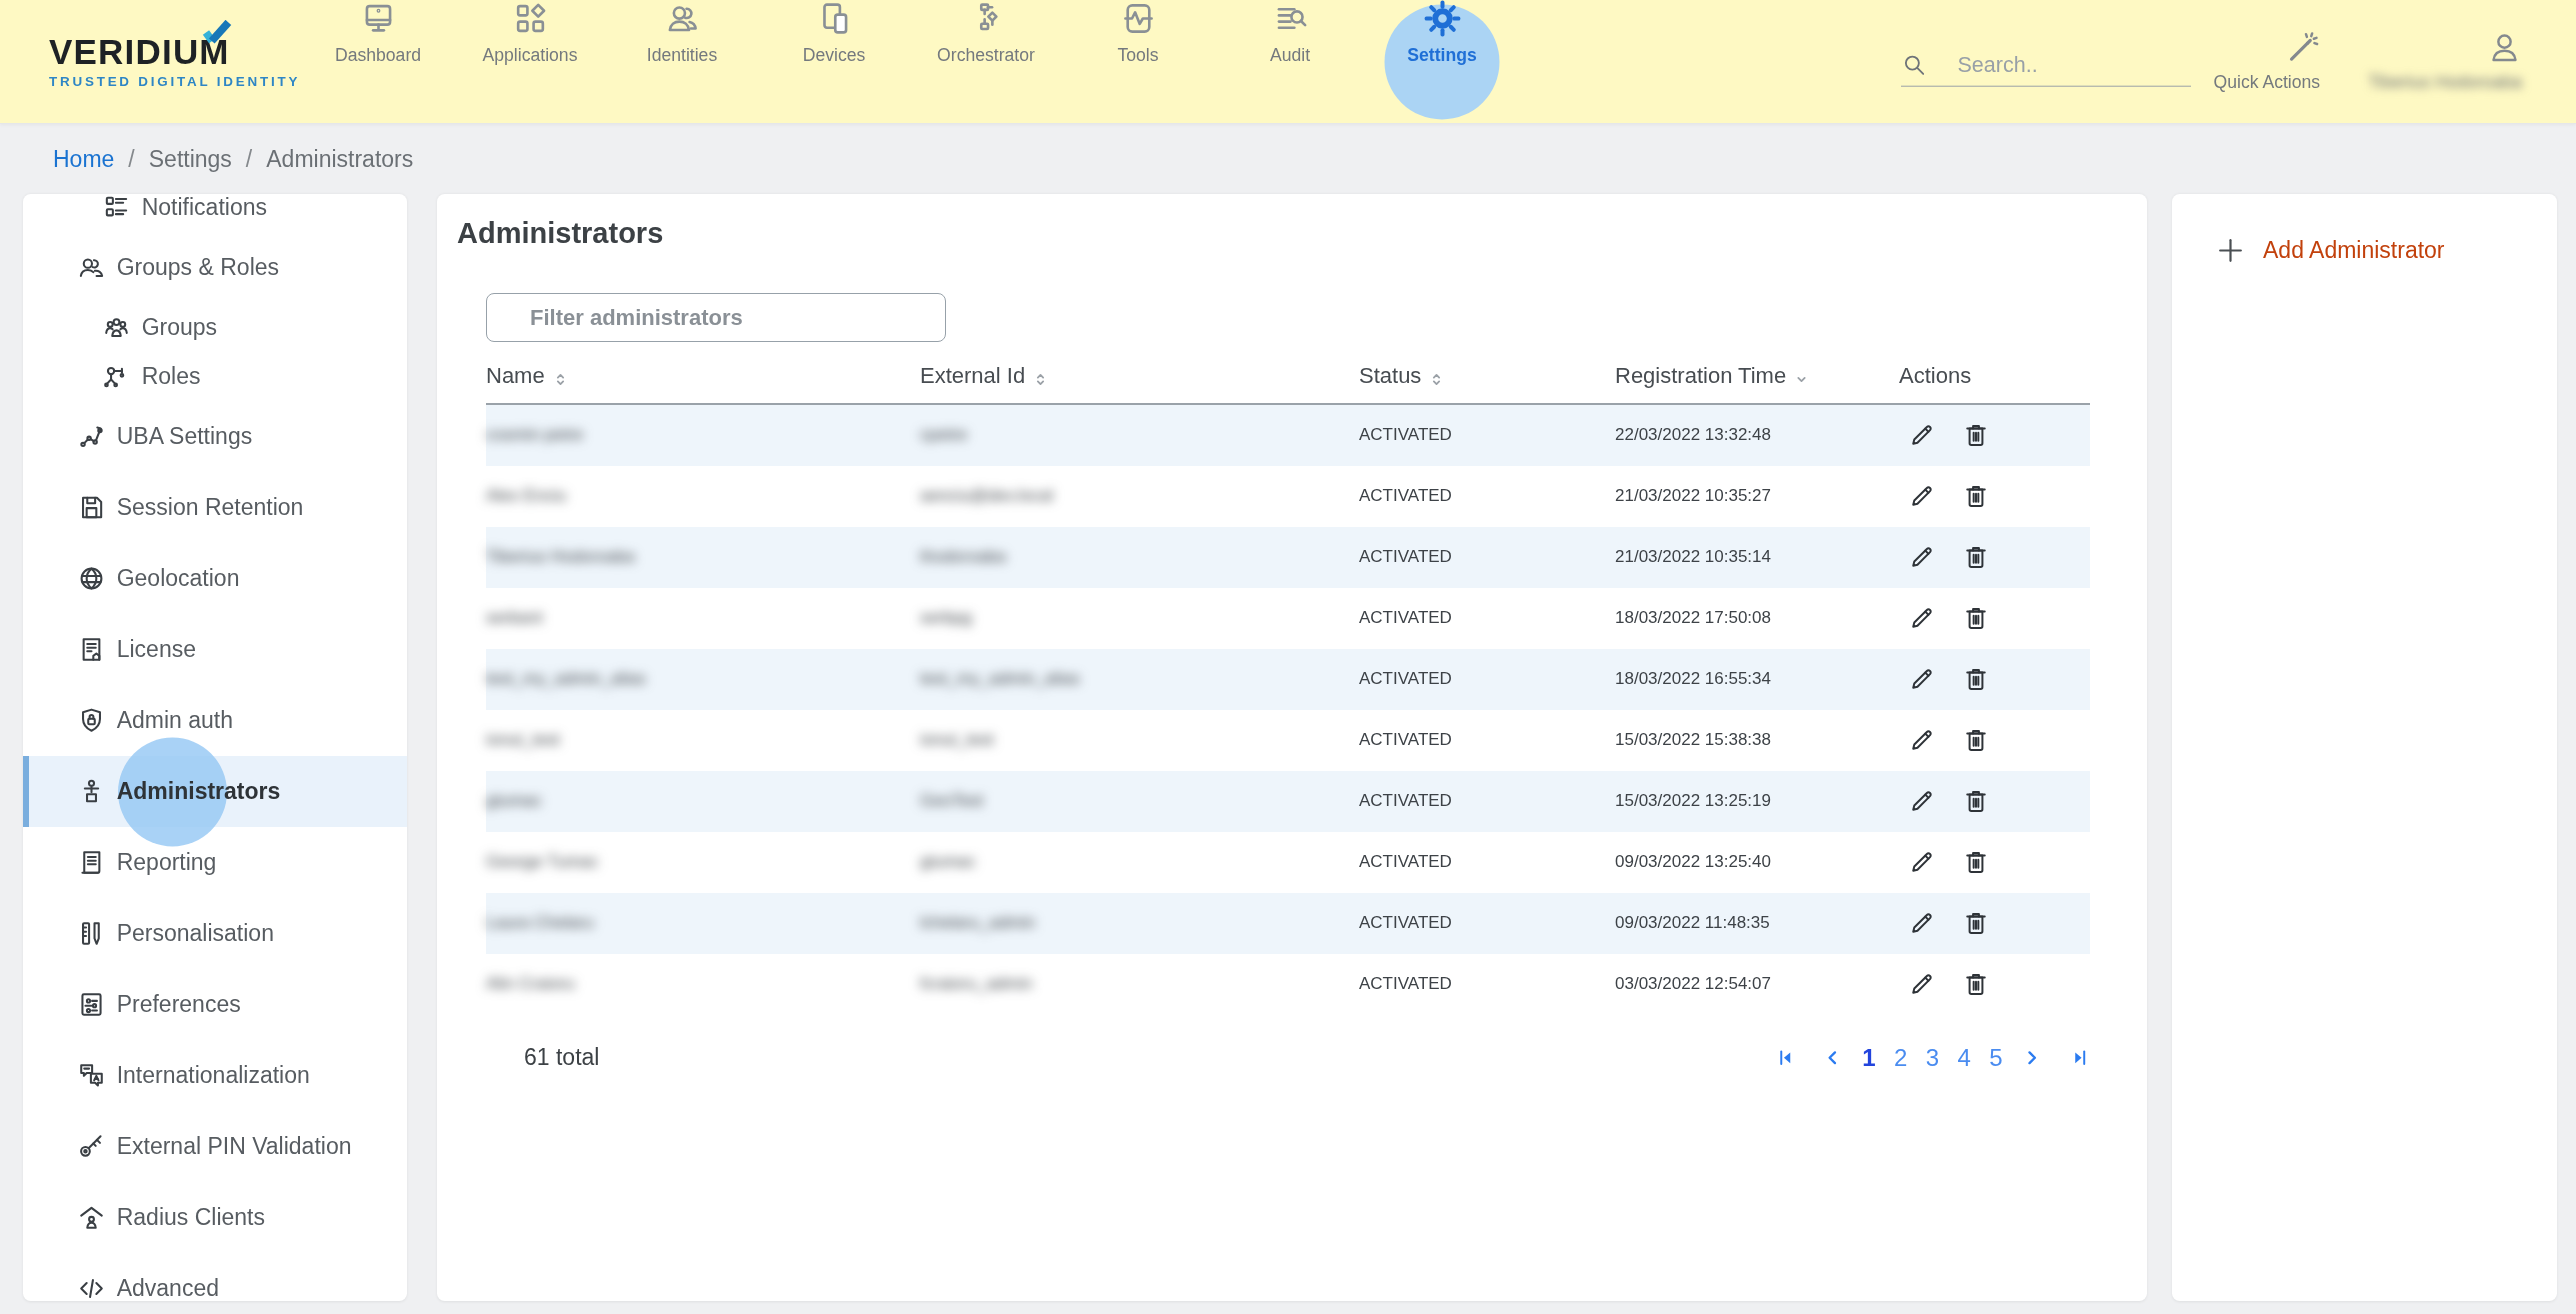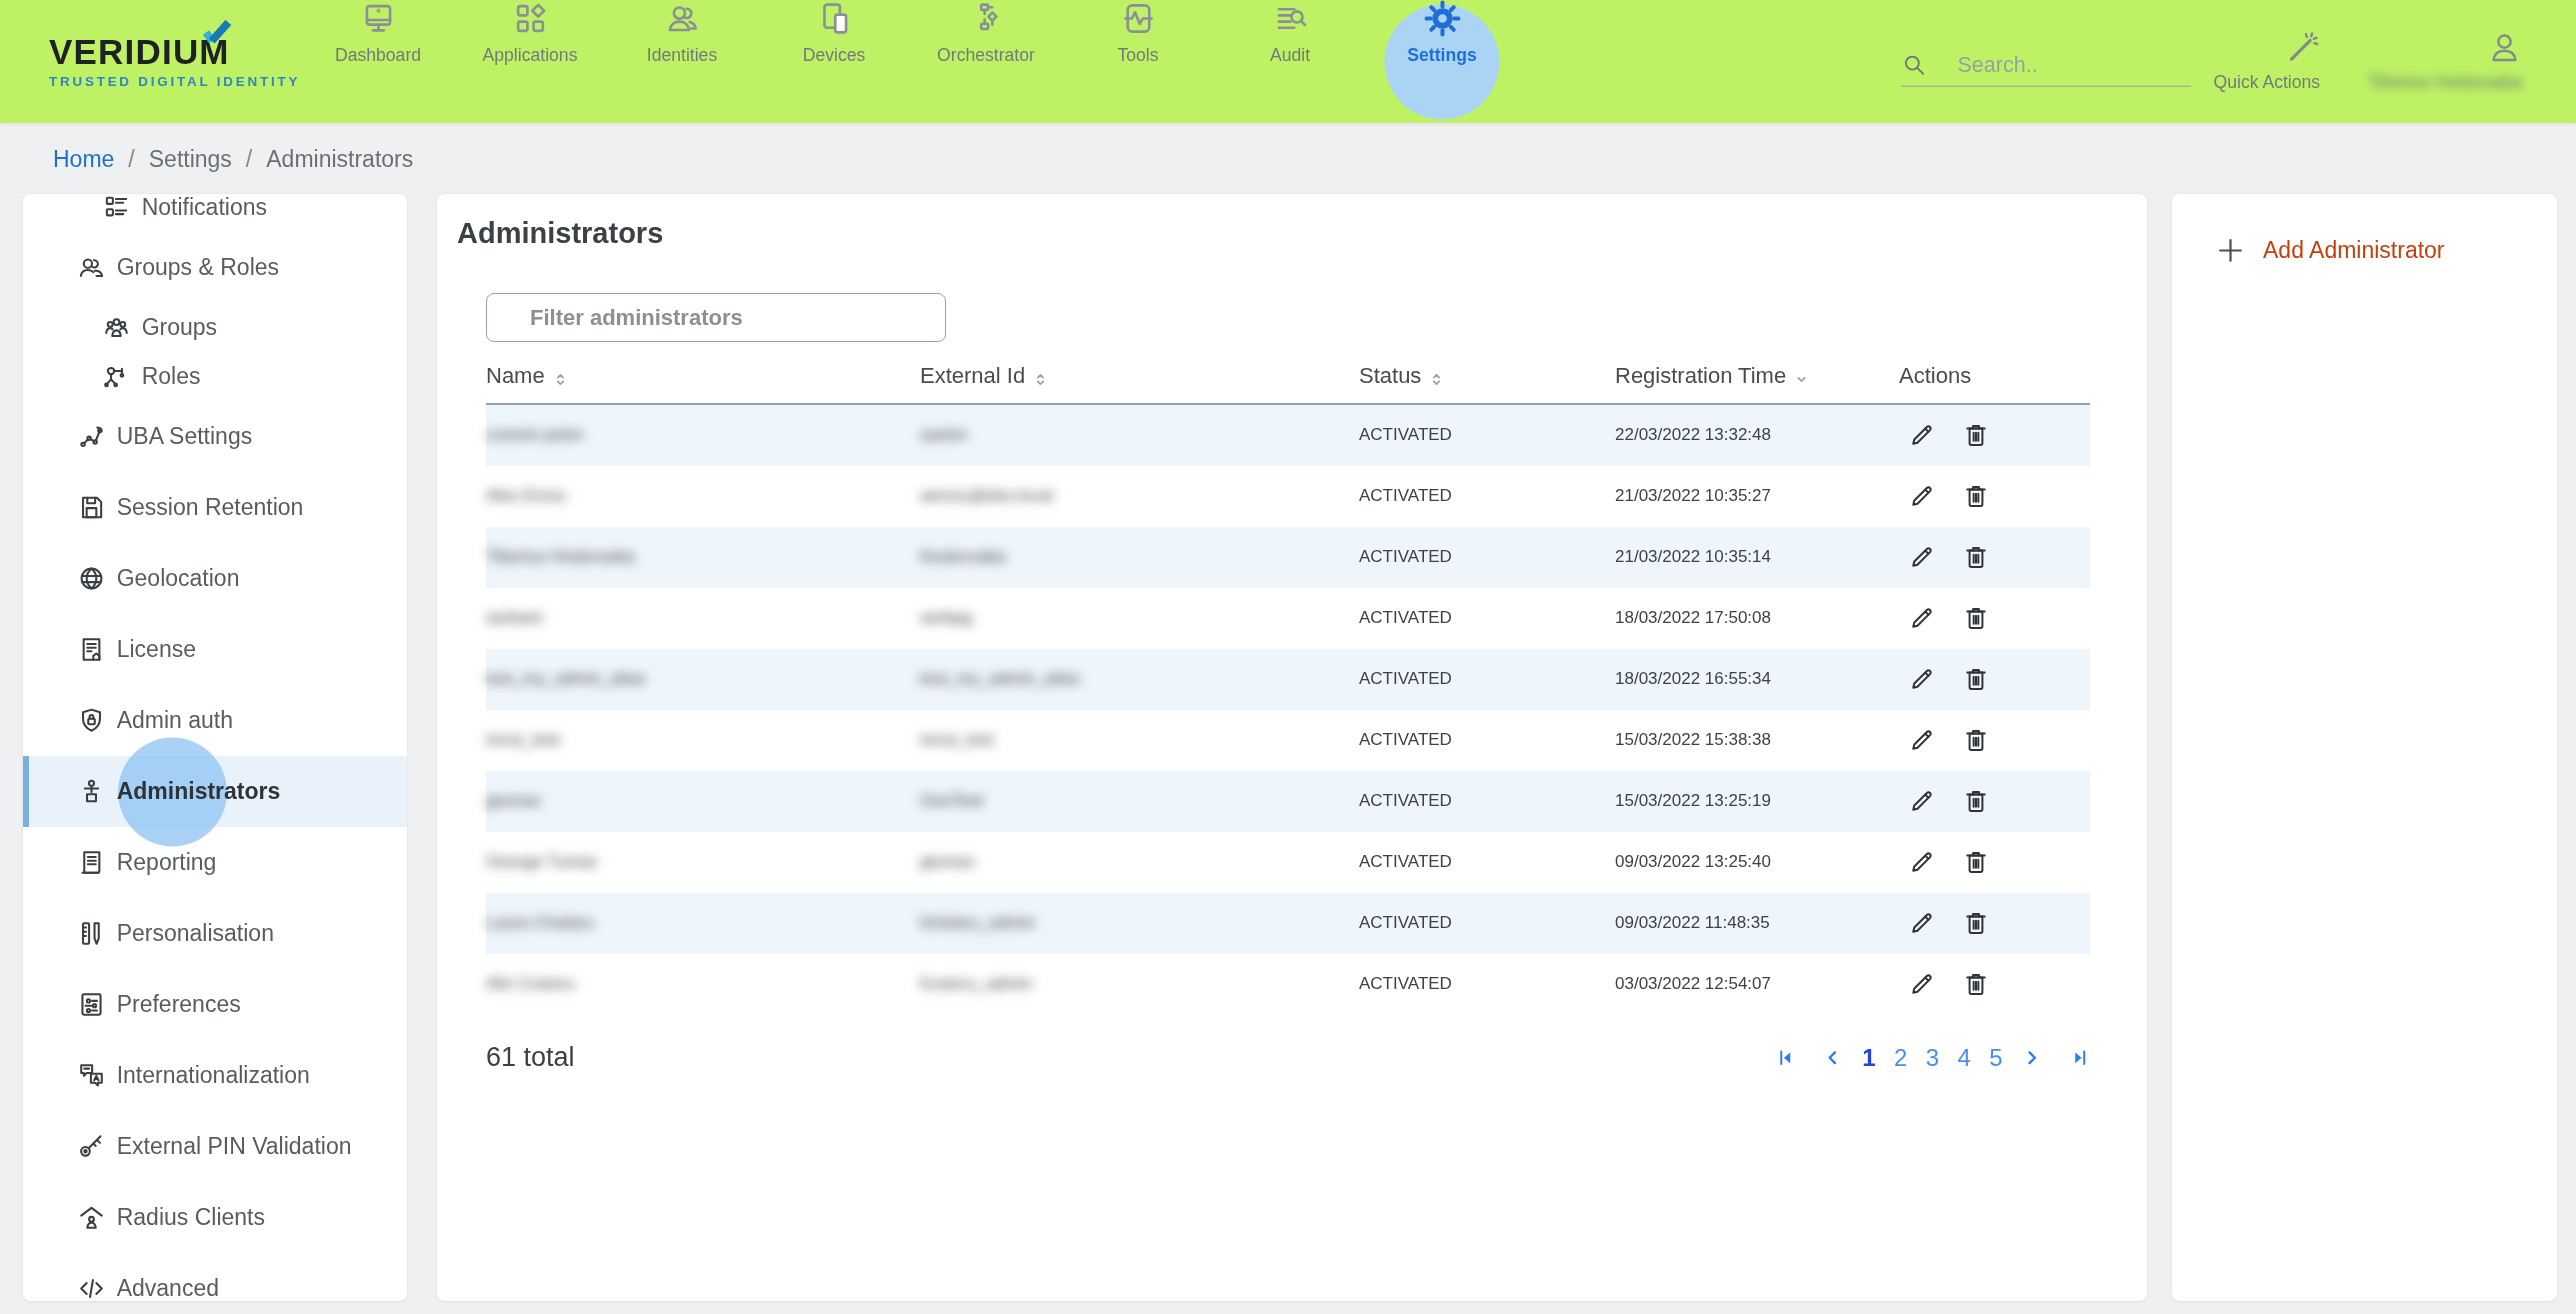--- a/index.html
+++ b/index.html
@@ -1,20 +1,20 @@
 <!DOCTYPE html>
 <html style="font-size:12.3px"><head>
 <meta charset="utf-8">
 <style>
   * { margin:0; padding:0; box-sizing:border-box; }
   html,body { width:2576px; height:1314px; overflow:hidden;
     font-family:"Liberation Sans","DejaVu Sans",sans-serif; background:#eff0f2; }
 
   
-  .header { position:absolute; top:0; left:0; width:2576px; height:124px; background:#bef264;
+  .header { position:absolute; top:0; left:0; width:2576px; height:124px; background:#fef9c3;
     border-bottom:0.8px solid #e5e7e9; box-shadow:0 0.8px 3.8px rgba(0,0,0,.05);
     display:flex; align-items:center; z-index:10; }
   .logo { margin-left:49px; width:253px; position:relative; }
   .brand-name { font-size:35px; font-weight:800; color:#1e2225; letter-spacing:1.2px; line-height:1; }
   .brand-check { position:absolute; left:150px; top:-14px; }
   .brand-tagline { font-size:13.4px; font-weight:700; color:#2e86c5; letter-spacing:2.8px; margin-top:5.4px; }
   .nav { display:flex; height:100%; align-items:center; }
   .nav-item { width:152px; height:100%; display:flex; flex-direction:column; align-items:center;
     position:relative; cursor:pointer; }
   .nav-icon { width:37px; height:37px; color:#8a9095; position:relative; z-index:1; }
@@ -84,21 +84,21 @@
   .sort-ic { width:17px; height:17px; color:#9ba1a7; margin-left:7px; }
   .sort-ic svg { width:17px; height:17px; }
   .trow { height:61px; font-size:17px; color:#3d4247; }
   .tbody .trow:nth-child(odd) { background:#eef5fb; }
   .cell-blur { filter:blur(5.4px); }
   .actions-cell { display:flex; gap:26px; padding-left:9.2px; }
   .icon-btn { width:28px; height:28px; color:#2e3338; cursor:pointer; background:none; border:none; padding:0; }
   .icon-btn svg { width:28px; height:28px; }
   .table-footer { margin:21.5px 0 0 49px; width:1604px; height:43px; display:flex;
     justify-content:space-between; align-items:center; }
-  .total { font-size:27px; color:#3c4145; }
+  .total { font-size:23px; color:#3c4145;margin-left:38px; }
   .pagination { display:flex; align-items:center; gap:18.4px; }
   .pg-btn { width:21.5px; height:21.5px; color:#2b7bf0; cursor:pointer; background:none; border:none; padding:0; }
   .pg-btn svg { width:21.5px; height:21.5px; }
   .pg-first { margin-right:7.7px; } .pg-last { margin-left:7.7px; }
   .page-num { font-size:24px; color:#4a8cf0; cursor:pointer; }
   .page-num.current { font-weight:700; color:#2244dd; }
 
   
   .add-admin { display:flex; align-items:center; margin:41px 0 0 43px; cursor:pointer; }
   .plus-ic { width:31px; height:31px; color:#4a4f53; margin-right:17px; }

